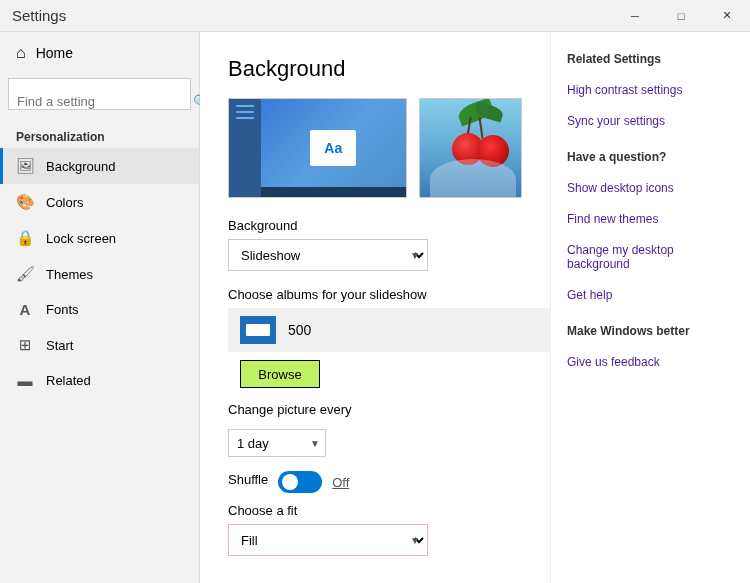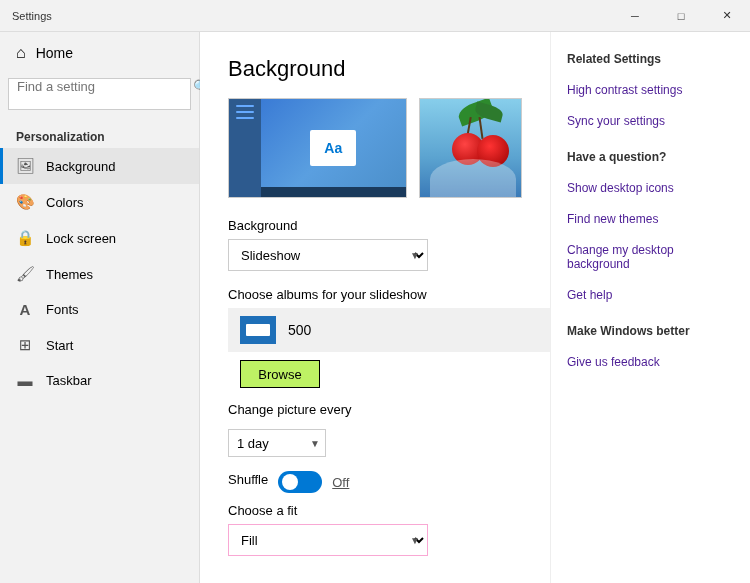--- a/index.html
+++ b/index.html
@@ -8,21 +8,21 @@
     
     .titlebar {
       background: #f2f2f2;
       height: 32px;
       display: flex;
       align-items: center;
       justify-content: space-between;
       padding: 0 0 0 12px;
       border-bottom: 1px solid #ddd;
     }
-    .titlebar-title { font-size: 11px; color: #333; }
+    .titlebar-title { font-size: 15px; color: #333; }
     .titlebar-controls { display: flex; height: 32px; }
     .titlebar-btn {
       width: 46px;
       height: 32px;
       display: flex; align-items: center; justify-content: center;
       font-size: 11px;
       cursor: pointer;
       background: transparent;
       border: none;
       color: #333;
@@ -48,21 +48,21 @@
       align-items: center;
       padding: 12px 16px;
       cursor: pointer;
       gap: 10px;
     }
     .sidebar-home-icon { font-size: 16px; }
 
     .search-box {
       margin: 4px 8px 12px 8px;
       display: flex;
-      align-items: flex-start;
+      align-items: flex-end;
       background: white;
       border: 1px solid #ccc;
       height: 32px;
       padding: 0 8px;
     }
     .search-box input {
       border: none;
       outline: none;
       flex: 1;
       font-size: 13px;
@@ -314,21 +314,21 @@
     <div class="sidebar-item">
       <span class="sidebar-item-icon" style="font-weight:bold;">A</span>
       <span>Fonts</span>
     </div>
     <div class="sidebar-item">
       <span class="sidebar-item-icon">⊞</span>
       <span>Start</span>
     </div>
     <div class="sidebar-item">
       <span class="sidebar-item-icon">▬</span>
-      <span>Taskbar</span>
+      <span>Related</span>
     </div>
   </div>
 
   <div class="main-content">
     <h1 class="page-title">Background</h1>
 
     
     <div class="preview-area">
 
       <div style="display:flex; border:1px solid #ccc; width:190px; height:100px; overflow:hidden;">

